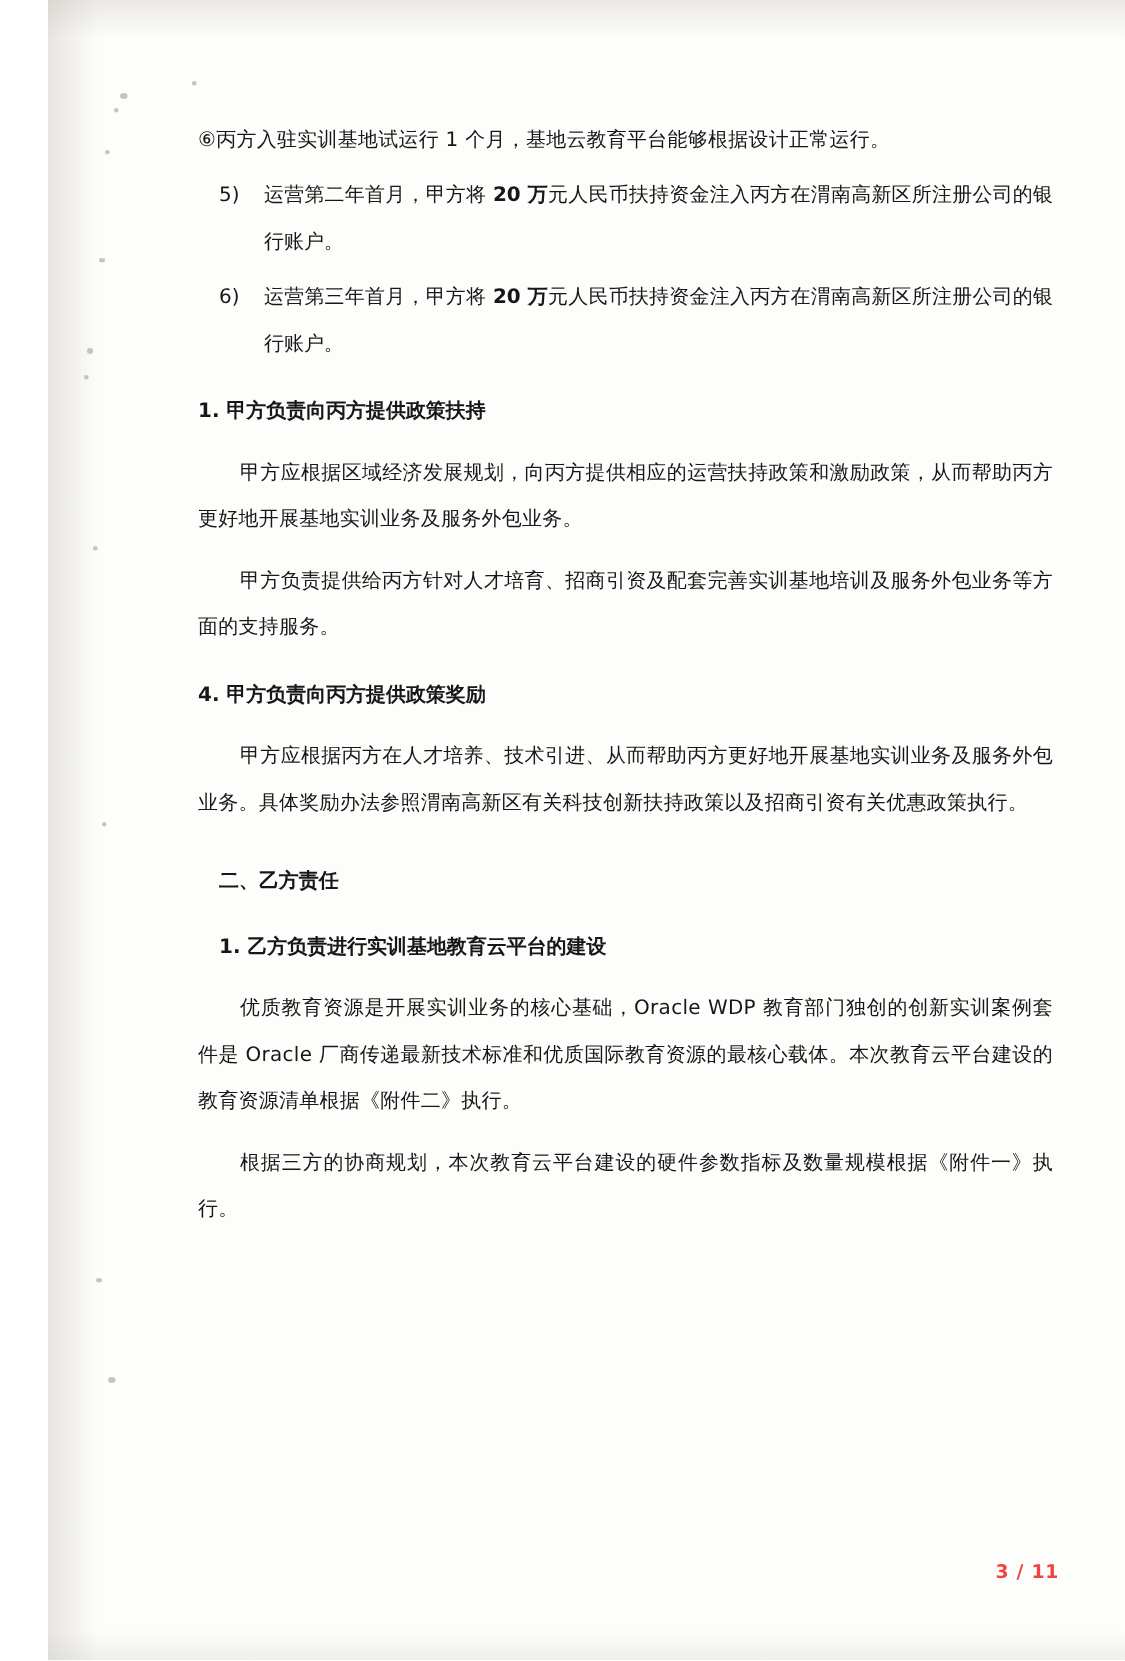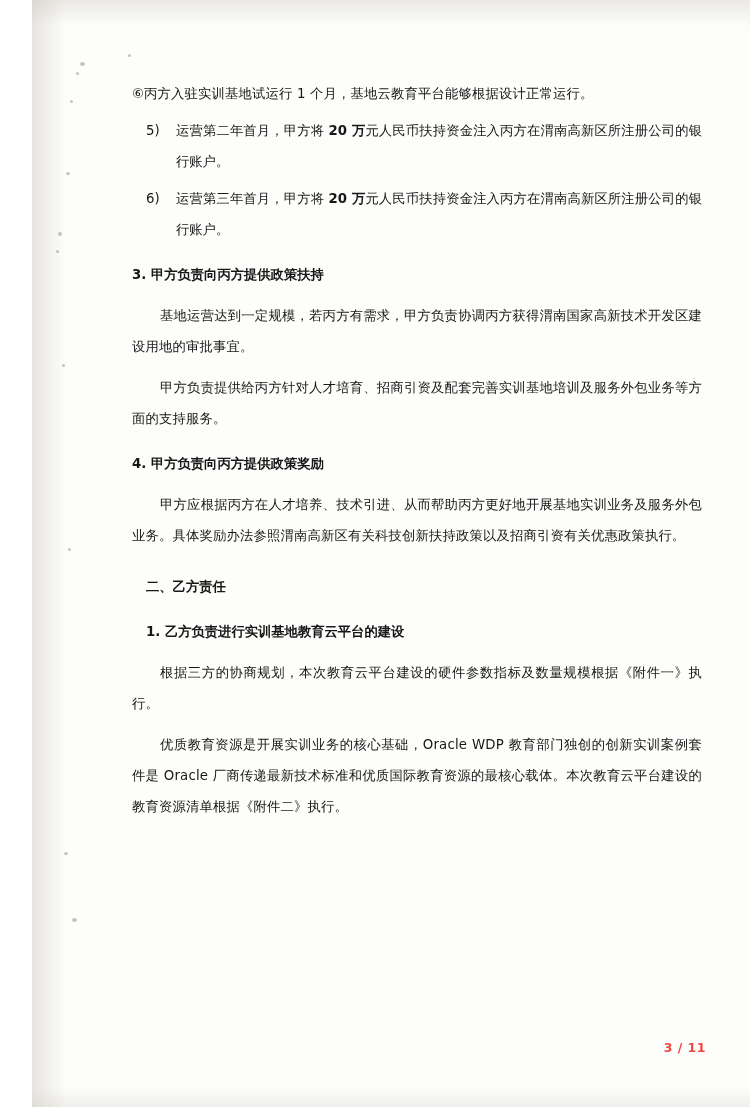--- a/index.html
+++ b/index.html
@@ -158,38 +158,38 @@
       </div>
     </div>
 
     <div class="numbered">
       <div class="marker">6)</div>
       <div class="body">
         运营第三年首月，甲方将 <span class="bold u">20 万</span>元人民币扶持资金注入丙方在渭南高新区所注册公司的银行账户。
       </div>
     </div>
 
-    <div class="heading">3. 甲方负责向丙方提供政策扶持</div>
+    <div class="heading">1. 甲方负责向丙方提供政策扶持</div>
 
+    <div class="para indent2 blk">甲方应根据区域经济发展规划，向丙方提供相应的运营扶持政策和激励政策，从而帮助丙方更好地开展基地实训业务及服务外包业务。</div>
 
-    <div class="para indent2 blk">基地运营达到一定规模，若丙方有需求，甲方负责协调丙方获得渭南国家高新技术开发区建设用地的审批事宜。</div>
 
     <div class="para indent2 blk">甲方负责提供给丙方针对人才培育、招商引资及配套完善实训基地培训及服务外包业务等方面的支持服务。</div>
 
     <div class="heading">4. 甲方负责向丙方提供政策奖励</div>
 
     <div class="para indent2 blk">甲方应根据丙方在人才培养、技术引进、从而帮助丙方更好地开展基地实训业务及服务外包业务。具体奖励办法参照渭南高新区有关科技创新扶持政策以及招商引资有关优惠政策执行。</div>
 
     <div class="heading level1 sub-indent">二、乙方责任</div>
 
     <div class="heading sub-indent">1. 乙方负责进行实训基地教育云平台的建设</div>
 
 
 
+    <div class="para indent2 blk">优质教育资源是开展实训业务的核心基础，Oracle WDP 教育部门独创的创新实训案例套件是 Oracle 厂商传递最新技术标准和优质国际教育资源的最核心载体。本次教育云平台建设的教育资源清单根据《附件二》执行。</div>
+
     <div class="para indent2 blk">根据三方的协商规划，本次教育云平台建设的硬件参数指标及数量规模根据《附件一》执行。</div>
-
-    <div class="para indent2 blk">优质教育资源是开展实训业务的核心基础，Oracle WDP 教育部门独创的创新实训案例套件是 Oracle 厂商传递最新技术标准和优质国际教育资源的最核心载体。本次教育云平台建设的教育资源清单根据《附件二》执行。</div>
 
   </div>
 
   <div class="footer">3 / 11</div>
 
 </div>
 
 </body></html>

